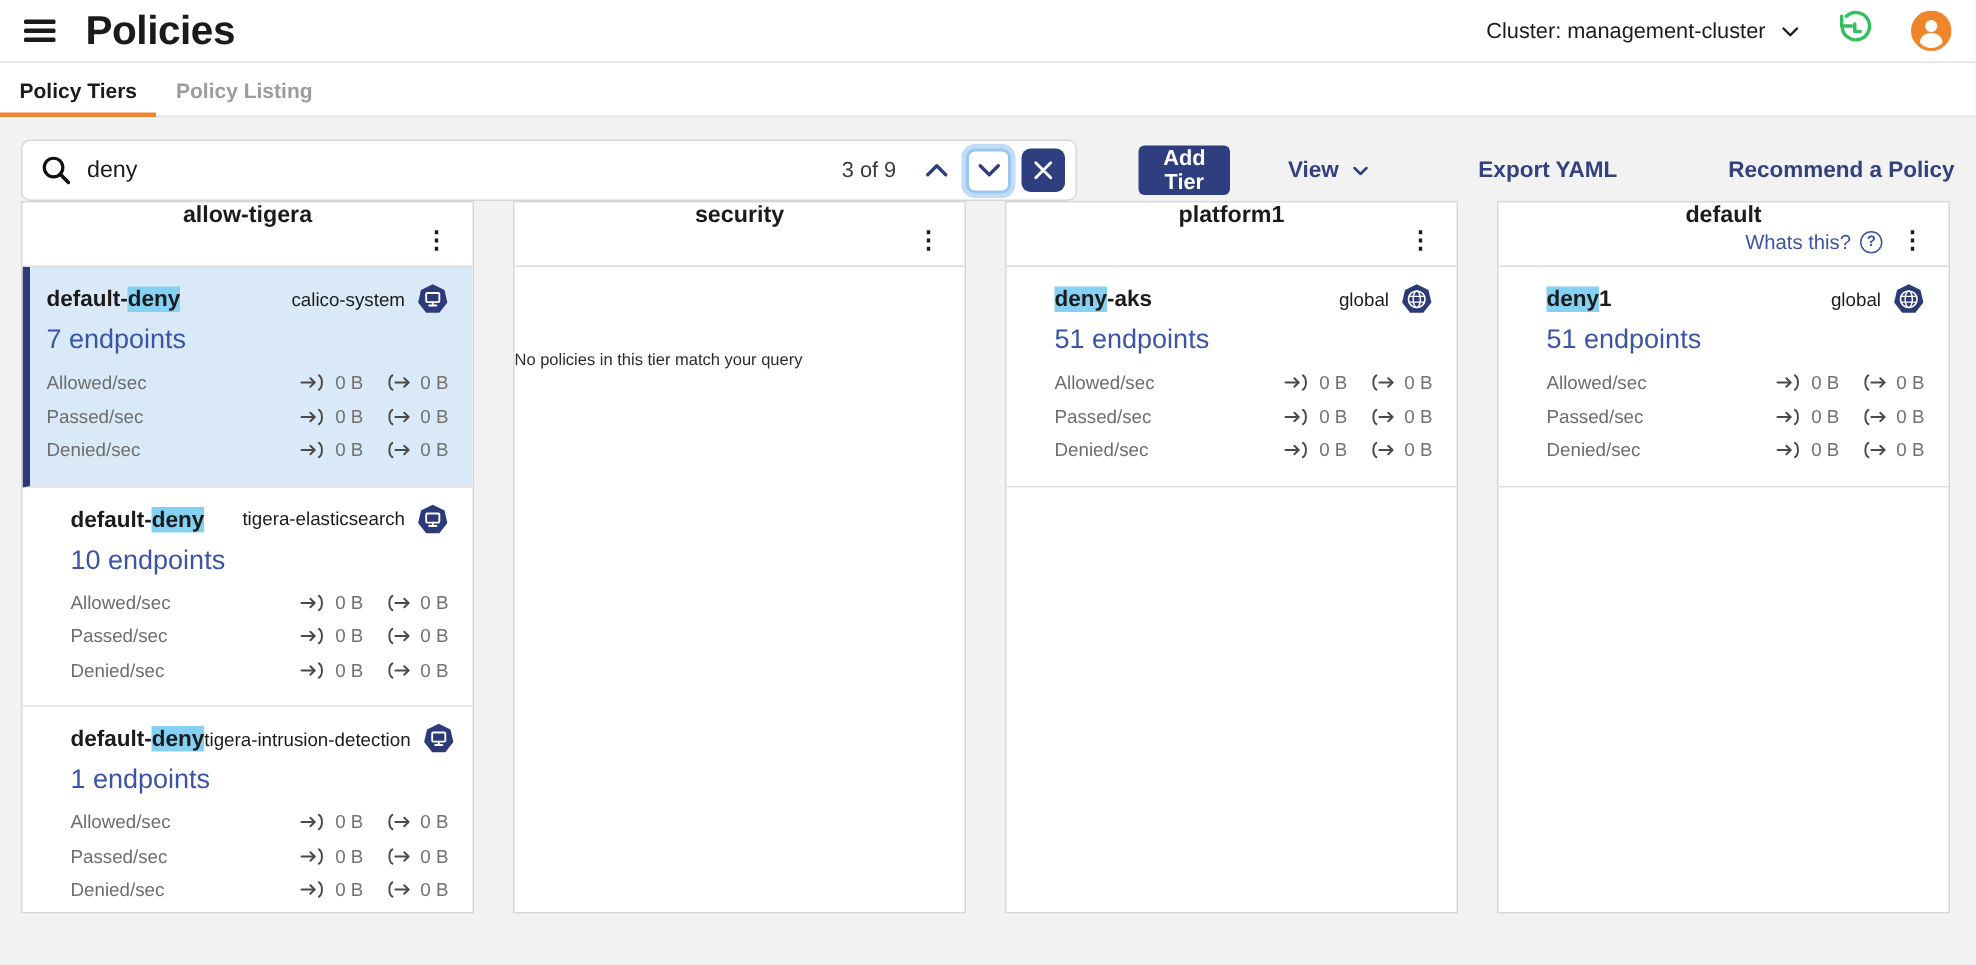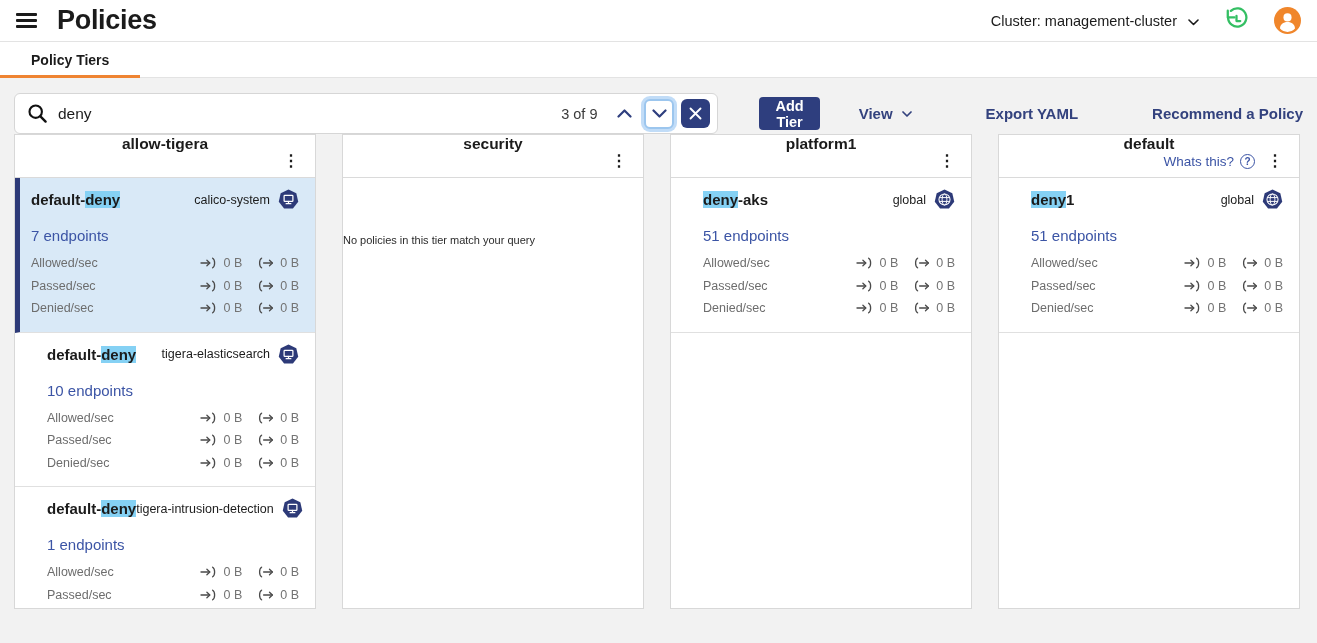--- a/index.html
+++ b/index.html
@@ -10,21 +10,21 @@
   .topbar { height:41px; background:#fff; display:flex; align-items:center; padding:0 16px; }
   .hamburger { width:21px; height:15px; display:flex; flex-direction:column; justify-content:space-between; cursor:pointer; }
   .hamburger span { height:3px; background:#1b1b1b; border-radius:1px; }
   .topbar h1 { font-size:27px; font-weight:700; margin-left:20px; letter-spacing:-.3px; }
   .topbar-right { margin-left:auto; display:flex; align-items:center; gap:24px; }
   .cluster-select { display:flex; align-items:center; gap:11px; font-size:14.5px; cursor:pointer; }
   .icon-btn { display:inline-flex; cursor:pointer; }
 
   
   .tabs { height:37px; background:#fff; border-top:1px solid #e3e3e3; border-bottom:1px solid #e3e3e3; display:flex; }
-  .tab { padding:0 31px; display:flex; align-items:center; font-size:14px; font-weight:700;
+  .tab { padding:0 13px; display:flex; align-items:center; font-size:14px; font-weight:700;
          color:#9c9c9c; position:relative; cursor:pointer; }
   .tab.active { color:#1b1b1b; }
   .tab.active::after { content:""; position:absolute; left:0; right:0; bottom:-1px; height:3px; background:#ef8432; }
 
   
   main { padding:15px 14px 0 14px; }
   .search-row { display:flex; align-items:center; }
   .searchbox { width:831px; height:41px; background:#fff; border:1px solid #d6d6d6; border-radius:6px;
                display:flex; align-items:center; padding:0 7px 0 12px; }
   .searchbox input { flex:1; border:none; outline:none; font-size:15.5px; margin-left:10px;
@@ -63,21 +63,21 @@
   .empty-msg { margin-top:56px; font-size:11px; color:#2b2b2b; }
 
   
   .policy-card { padding:11px 16px 12px 32px; border-bottom:1px solid #e0e0e0; cursor:pointer; }
   .policy-card.selected { background:#d9e9f7; border-left:5px solid #2d3a78; padding-left:11px; }
   .card-top { display:flex; align-items:center; justify-content:space-between; }
   .policy-name { font-size:15px; font-weight:700; white-space:nowrap; }
   .name-hl { background:#85d1f4; }
   .scope { display:flex; align-items:center; gap:8px; }
   .scope-label { font-size:12.5px; color:#1b1b1b; white-space:nowrap; }
-  .endpoints-link { display:inline-block; font-size:15px; color:#3b54a5; margin-top:17px; cursor:pointer; }
+  .endpoints-link { display:inline-block; font-size:18px; color:#3b54a5; margin-top:6px; cursor:pointer; }
   .stats { margin-top:7px; }
   .stat-row { display:flex; align-items:center; justify-content:space-between; height:22.5px; }
   .stat-label { font-size:12.5px; color:#6d6d6d; }
   .stat-vals { display:flex; align-items:center; gap:15px; }
   .stat-group { display:flex; align-items:center; gap:5px; font-size:12.5px; color:#737373; }
 </style>
 </head>
 <body>
 
 <header class="topbar">
@@ -108,20 +108,21 @@
         <circle cx="13" cy="13" r="13" fill="#f0862b"></circle>
         <circle cx="13" cy="10" r="3.9" fill="#fff"></circle>
         <path d="M5.8 20.8c0-4 3.2-6.3 7.2-6.3s7.2 2.3 7.2 6.3c-1.9 2-4.4 3.2-7.2 3.2s-5.3-1.2-7.2-3.2z" fill="#fff"></path>
       </svg>
     </span>
   </div>
 </header>
 
 <nav class="tabs">
   <div class="tab active">Policy Tiers</div>
+  <div class="tab">Policy Listing</div>
 </nav>
 
 <main>
   <div class="search-row">
     <div class="searchbox">
       <span style="display:inline-flex;">
         <svg width="21" height="21" viewBox="0 0 21 21" fill="none">
           <circle cx="8.7" cy="8.7" r="6.2" stroke="#111" stroke-width="2.1"></circle>
           <path d="M13.4 13.4L18.6 18.6" stroke="#111" stroke-width="2.4" stroke-linecap="round"></path>
         </svg>

